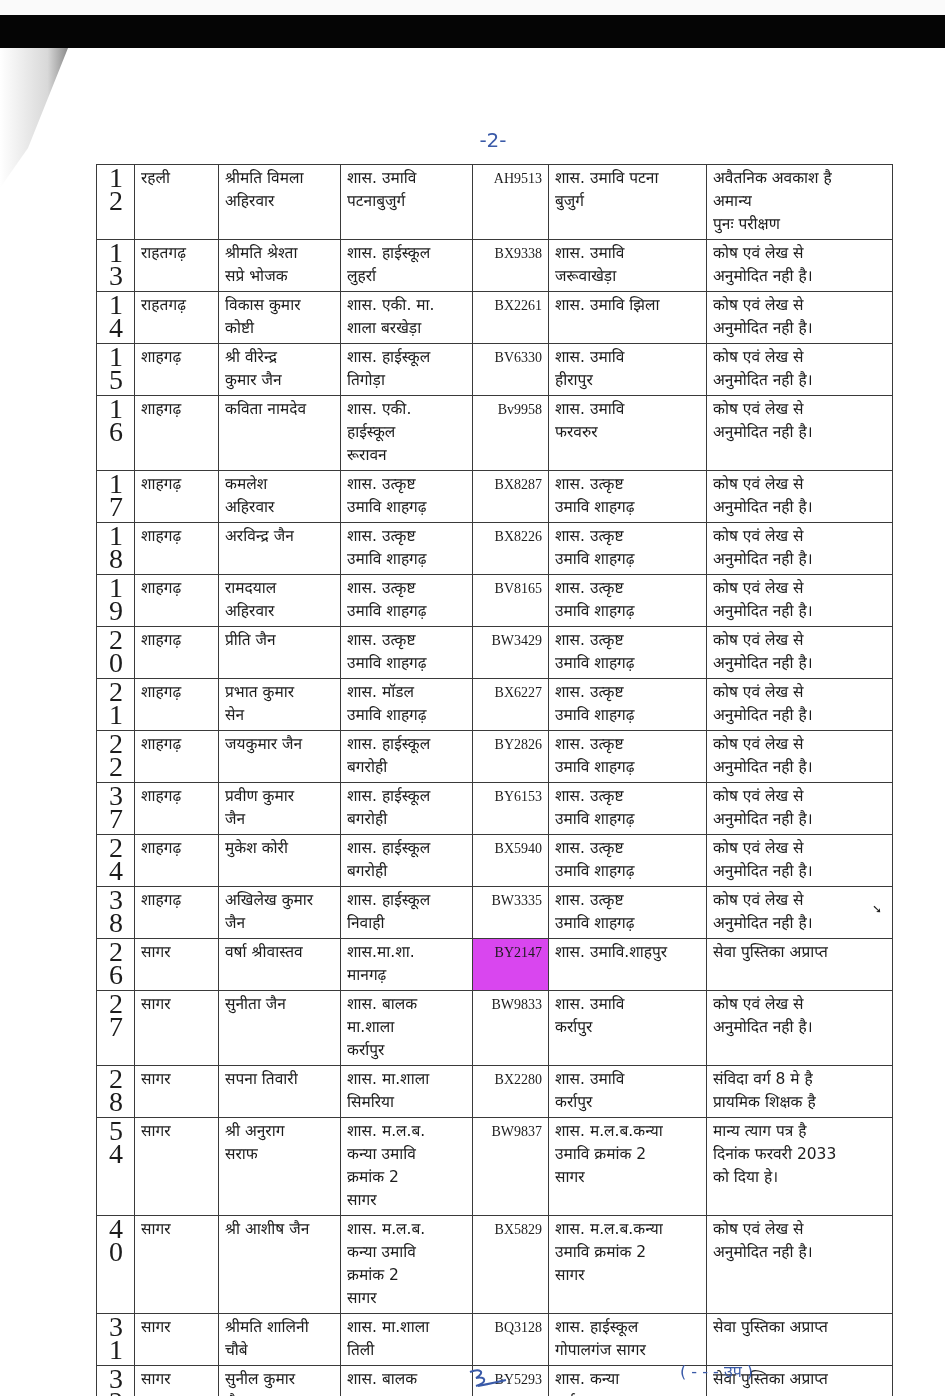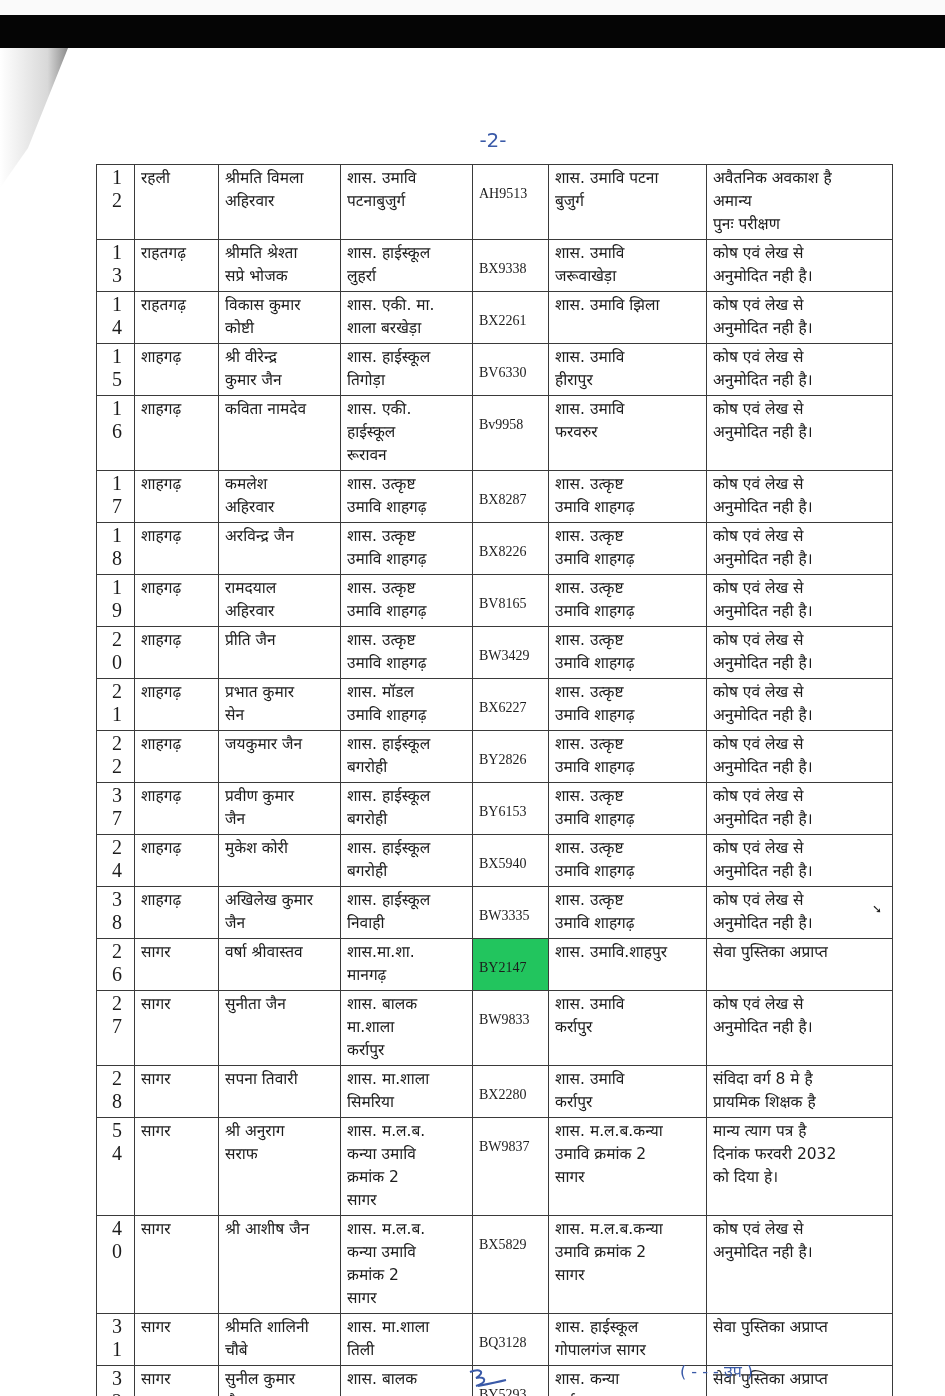--- a/index.html
+++ b/index.html
@@ -21,23 +21,23 @@
     border-collapse: collapse; table-layout: fixed;
     width: 796px;
   }
   .doc-table td {
     border: 1.6px solid #3a3a3a;
     vertical-align: top;
     padding: 2px 6px 3px 6px;
     font-size: 15.5px; line-height: 23px;
     word-wrap: break-word;
   }
-  .doc-table td.c-no { font-family: "Liberation Serif", serif; font-size: 20px; text-align: right; padding: 1px 12px; }
-  .doc-table td.c-code { font-family: "Liberation Serif", serif; font-size: 14px; text-align: left; padding-top: 17px; }
-  .doc-table td.c-code.hl { background: #22c55e; }
+  .doc-table td.c-no { font-family: "Liberation Serif", serif; font-size: 28px; text-align: right; padding: 1px 12px; }
+  .doc-table td.c-code { font-family: "Liberation Serif", serif; font-size: 14px; text-align: right; padding-top: 2px; }
+  .doc-table td.c-code.hl { background: #d946ef; }
   .cell-line { display: block; white-space: nowrap; }
   .sig1 { position: absolute; left: 462px; top: 1366px; width: 60px; height: 28px; }
   .sig2 { position: absolute; left: 680px; top: 1360px; width: 220px; height: 34px; color: #3a5aa8; font-size: 16px; }
   .cursor-mark { position: absolute; left: 872px; top: 902px; font-size: 12px; color: #222; }
 </style>
 </head>
 <body>
 
 <div class="topstrip"></div>
 <div class="topband"></div>
@@ -428,21 +428,21 @@
           <span class="cell-line">सागर</span>
         </td>
         <td class="c-code">BW9837</td>
         <td class="c-new">
           <span class="cell-line">शास. म.ल.ब.कन्या</span>
           <span class="cell-line">उमावि क्रमांक 2</span>
           <span class="cell-line">सागर</span>
         </td>
         <td class="c-remark">
           <span class="cell-line">मान्य त्याग पत्र है</span>
-          <span class="cell-line">दिनांक फरवरी 2032</span>
+          <span class="cell-line">दिनांक फरवरी 2033</span>
           <span class="cell-line">को दिया हे।</span>
         </td>
       </tr>
       <tr>
         <td class="c-no">40</td>
         <td class="c-block">सागर</td>
         <td class="c-name">
           <span class="cell-line">श्री आशीष जैन</span>
         </td>
         <td class="c-school">

